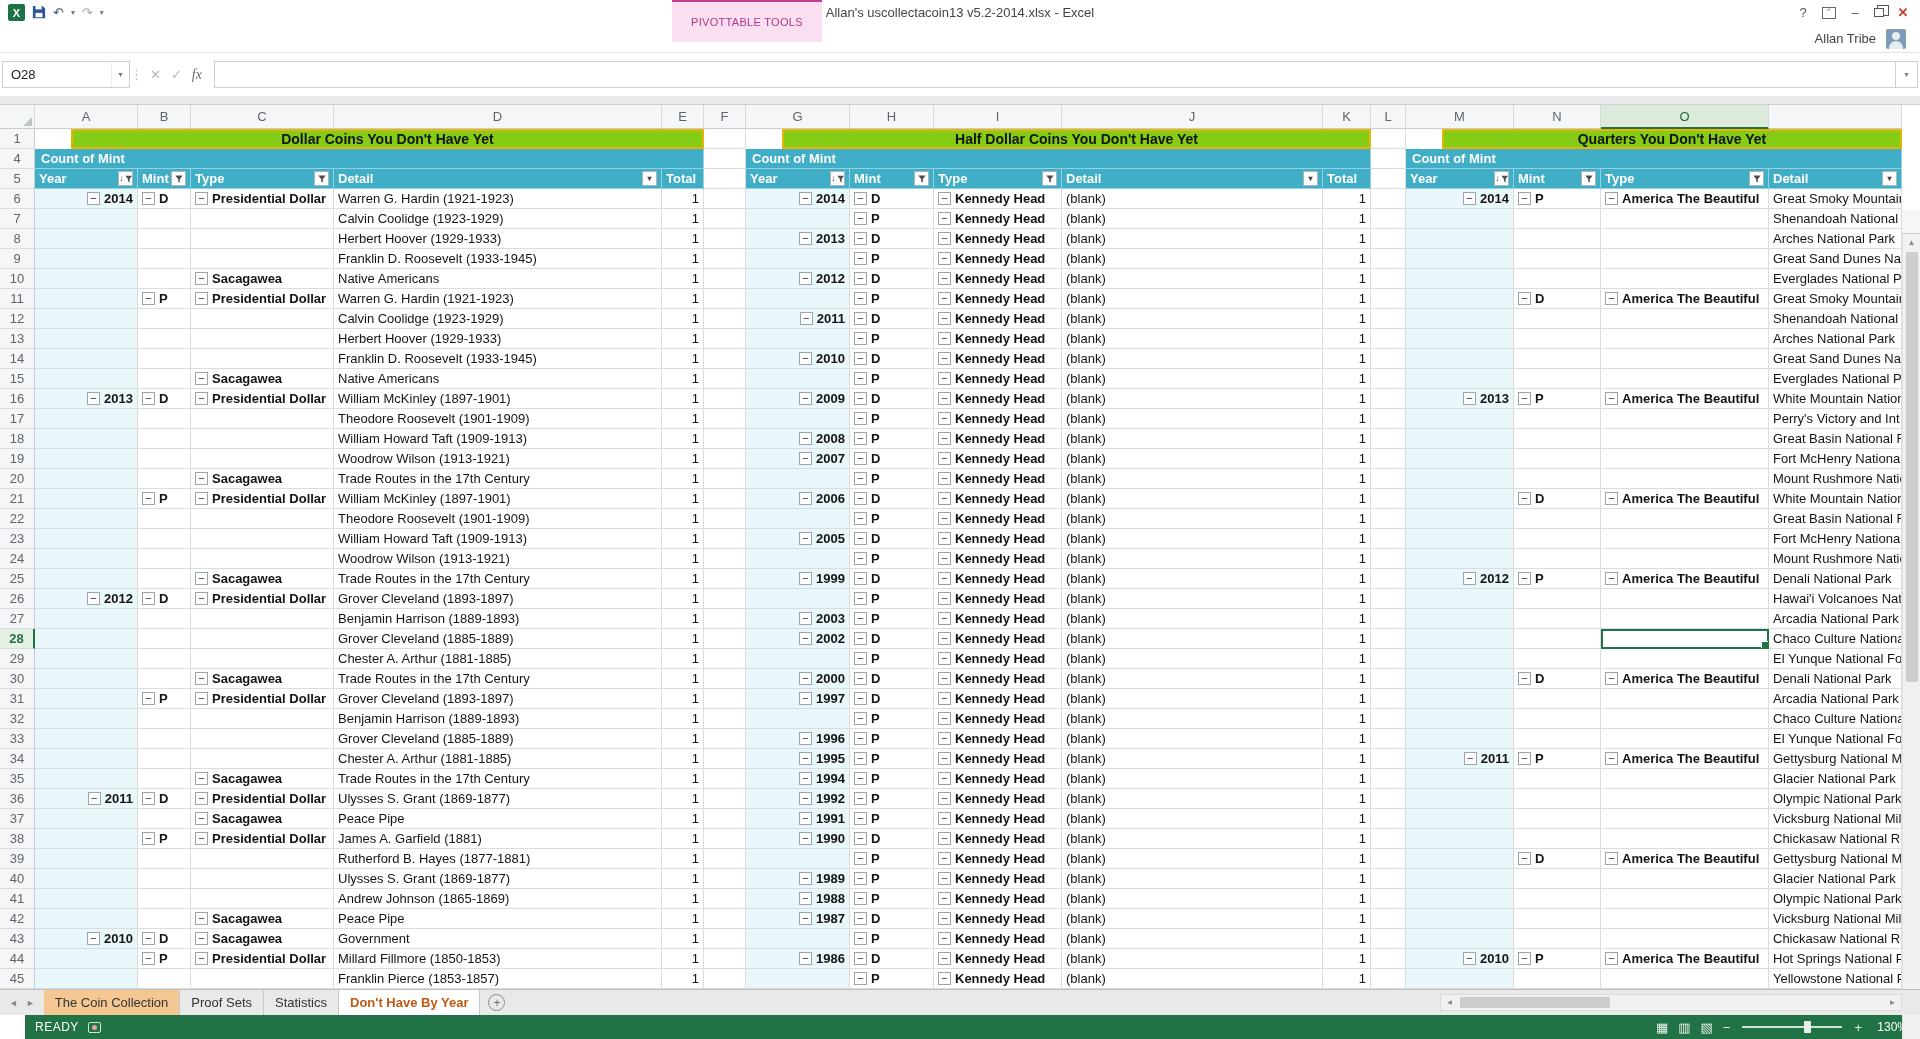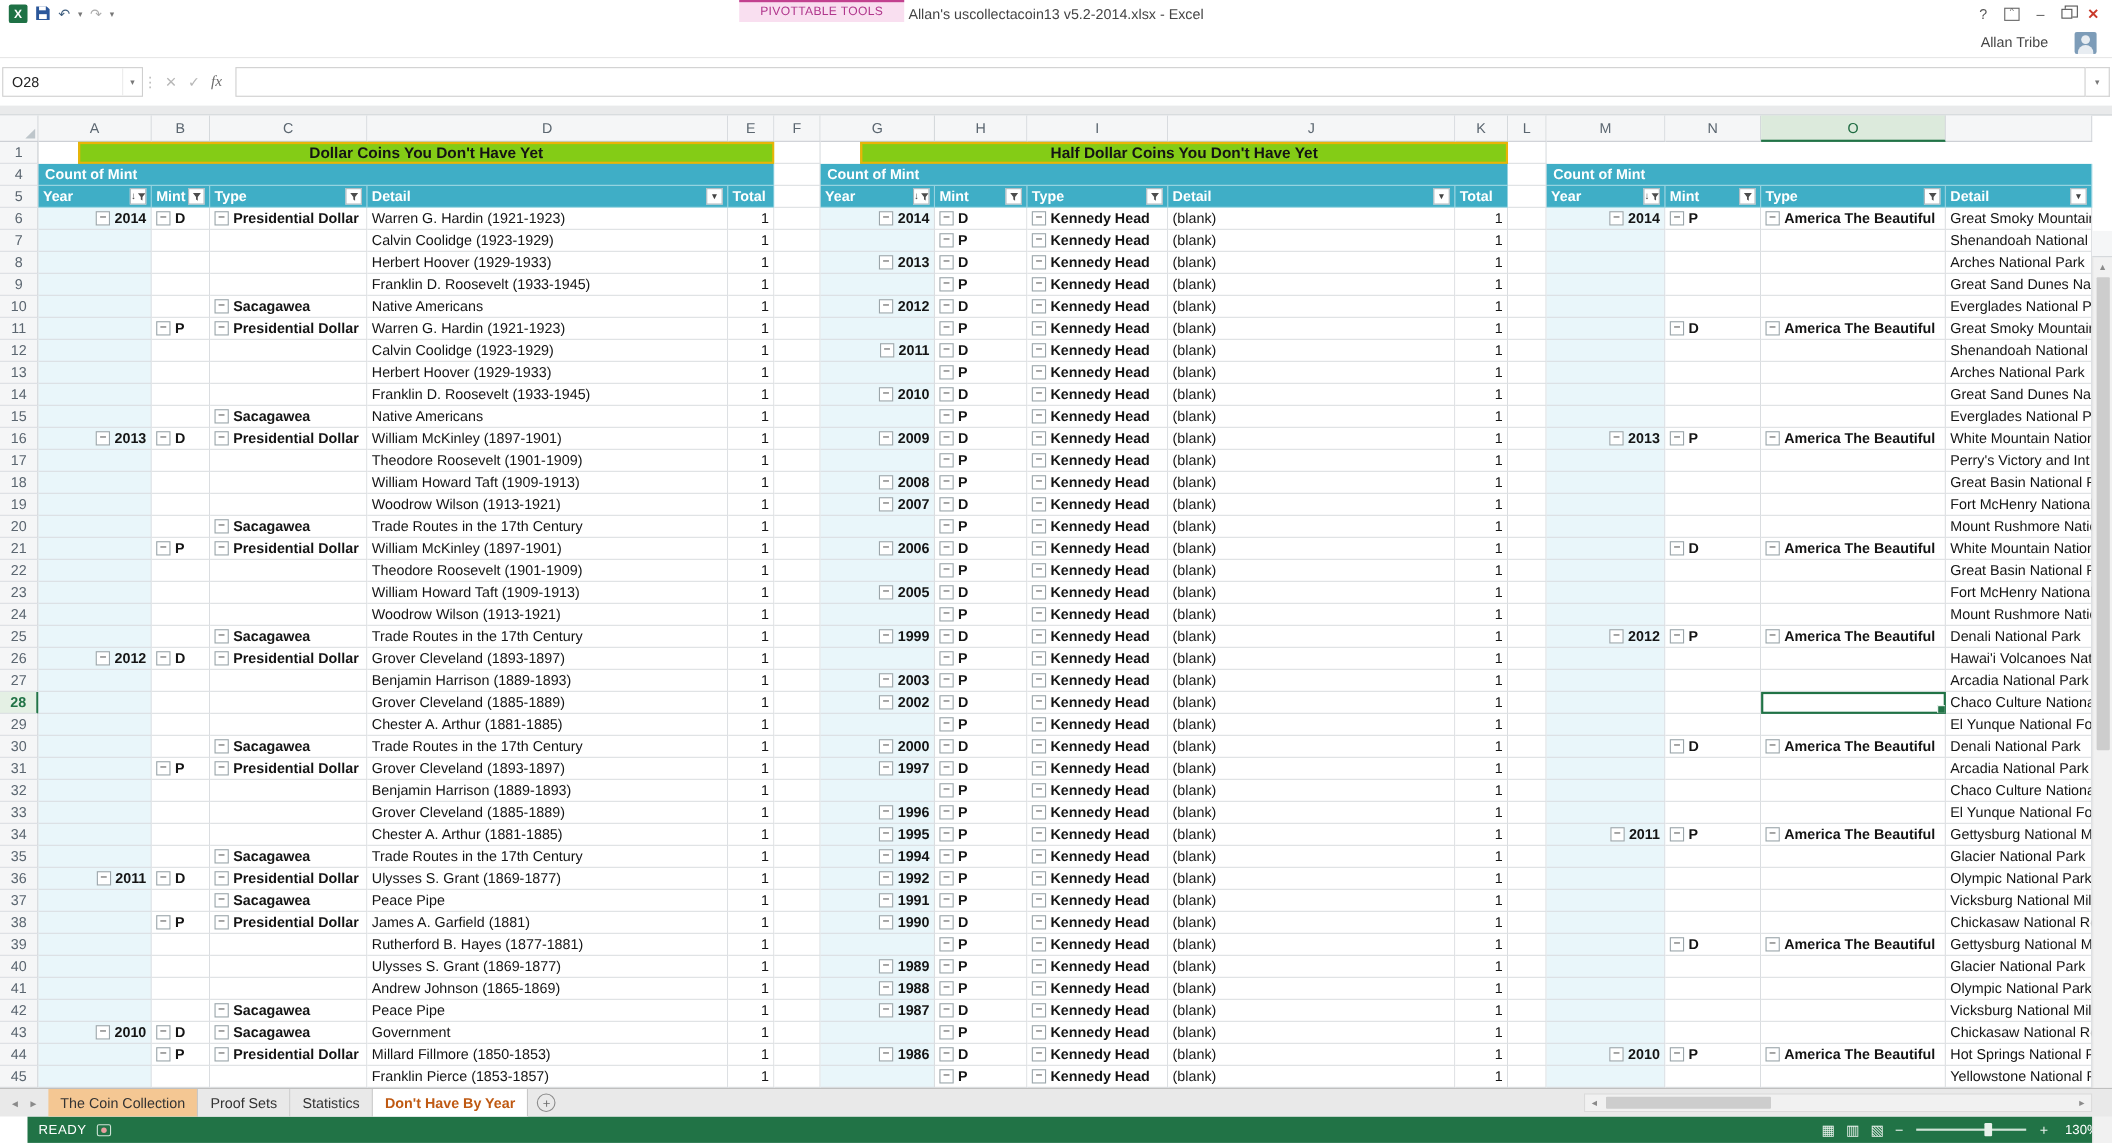--- a/index.html
+++ b/index.html
@@ -12,40 +12,40 @@
   .app{width:1920px;height:1039px;position:relative;background:#fff;overflow:hidden;}
 
   
   .titlebar{height:25px;background:#fff;display:flex;align-items:center;position:relative;}
   .qat{display:flex;align-items:center;gap:7px;padding-left:8px;z-index:3;}
   .appicon{width:17px;height:17px;background:#1E7145;color:#fff;font-weight:bold;font-size:11px;
     display:flex;align-items:center;justify-content:center;border-radius:2px;}
   .qic{font-size:13px;color:#3F5E7E;line-height:1;}
   .qic.gray{color:#ABABAB;}
   .qdd{font-size:8px;color:#777;}
-  .ctxstrip{position:absolute;left:672px;top:0;width:150px;height:20px;background:#F9DFF0;
+  .ctxstrip{position:absolute;left:672px;top:0;width:150px;height:42px;background:#F9DFF0;
     border-top:2px solid #C2418F;display:flex;align-items:center;justify-content:center;
     font-size:11px;color:#B0368C;letter-spacing:.3px;z-index:2;}
   .titletext{position:absolute;left:0;right:0;top:0;height:25px;display:flex;align-items:center;
     justify-content:center;font-size:13px;color:#444;pointer-events:none;z-index:1;}
   .wctl{margin-left:auto;display:flex;align-items:center;gap:10px;padding-right:8px;z-index:3;}
   .wbtn{font-size:13px;color:#555;width:18px;text-align:center;}
   .icon-ribbonopts{width:14px;height:12px;border:1px solid #666;position:relative;font-size:8px;
     color:#666;display:flex;align-items:flex-start;justify-content:center;line-height:5px;}
   .icon-restore{width:10px;height:9px;border:1px solid #555;position:relative;background:#fff;}
   .icon-restore::before{content:"";position:absolute;left:2px;top:-4px;width:10px;height:9px;
     border:1px solid #555;z-index:-1;}
   .closex{color:#C93A2B;font-weight:bold;}
 
   
   .tabrow{height:28px;display:flex;align-items:stretch;background:#fff;border-bottom:1px solid #E1E1E1;}
   .rtab{padding:0 13px;display:flex;align-items:center;font-size:13px;color:#444;}
   .rtab-file{background:var(--green);color:#fff;padding:0 17px;}
   .rtab-ctx{background:#FBEDF6;}
-  .userchip{margin-left:auto;display:flex;align-items:center;gap:24px;padding-right:14px;font-size:13px;color:#444;}
+  .userchip{margin-left:auto;display:flex;align-items:center;gap:10px;padding-right:14px;font-size:13px;color:#444;}
   .avatar{width:20px;height:20px;border-radius:2px;background:#7D9CB8;position:relative;overflow:hidden;}
   .avatar::before{content:"";position:absolute;left:6px;top:3px;width:8px;height:8px;border-radius:50%;background:#E8EDF2;}
   .avatar::after{content:"";position:absolute;left:3px;top:12px;width:14px;height:10px;border-radius:7px 7px 0 0;background:#E8EDF2;}
 
   
   .fbararea{height:43px;display:flex;align-items:center;background:#fff;padding:0 2px;}
   .namebox{width:128px;height:27px;border:1px solid #CFCFCF;display:flex;align-items:center;
     padding-left:8px;font-size:13px;color:#222;background:#fff;}
   .nbarrow{margin-left:auto;width:18px;height:100%;display:flex;align-items:center;justify-content:center;
     color:#777;font-size:8px;border-left:1px solid #ECECEC;}
@@ -207,20 +207,21 @@
         <div class="ch ch-sel">O</div>
         <div class="ch"></div>
       </div>
     <div id="grid-rows">
         <div class="grow cols">
           <div class="rh">1</div>
           <div class="c ttl" style="grid-column: span 5;">Dollar Coins You Don't Have Yet</div>
           <div class="c sp"></div>
           <div class="c ttl" style="grid-column: span 5;">Half Dollar Coins You Don't Have Yet</div>
           <div class="c sp"></div>
+          <div class="c ttl" style="grid-column: span 4;">Quarters You Don't Have Yet</div>
         </div>
         <div class="grow cols">
           <div class="rh">4</div>
           <div class="c teal cnt" style="grid-column: span 5;">Count of Mint</div>
           <div class="c sp"></div>
           <div class="c teal cnt" style="grid-column: span 5;">Count of Mint</div>
           <div class="c sp"></div>
           <div class="c teal cnt" style="grid-column: span 4;">Count of Mint</div>
         </div>
         <div class="grow cols">

